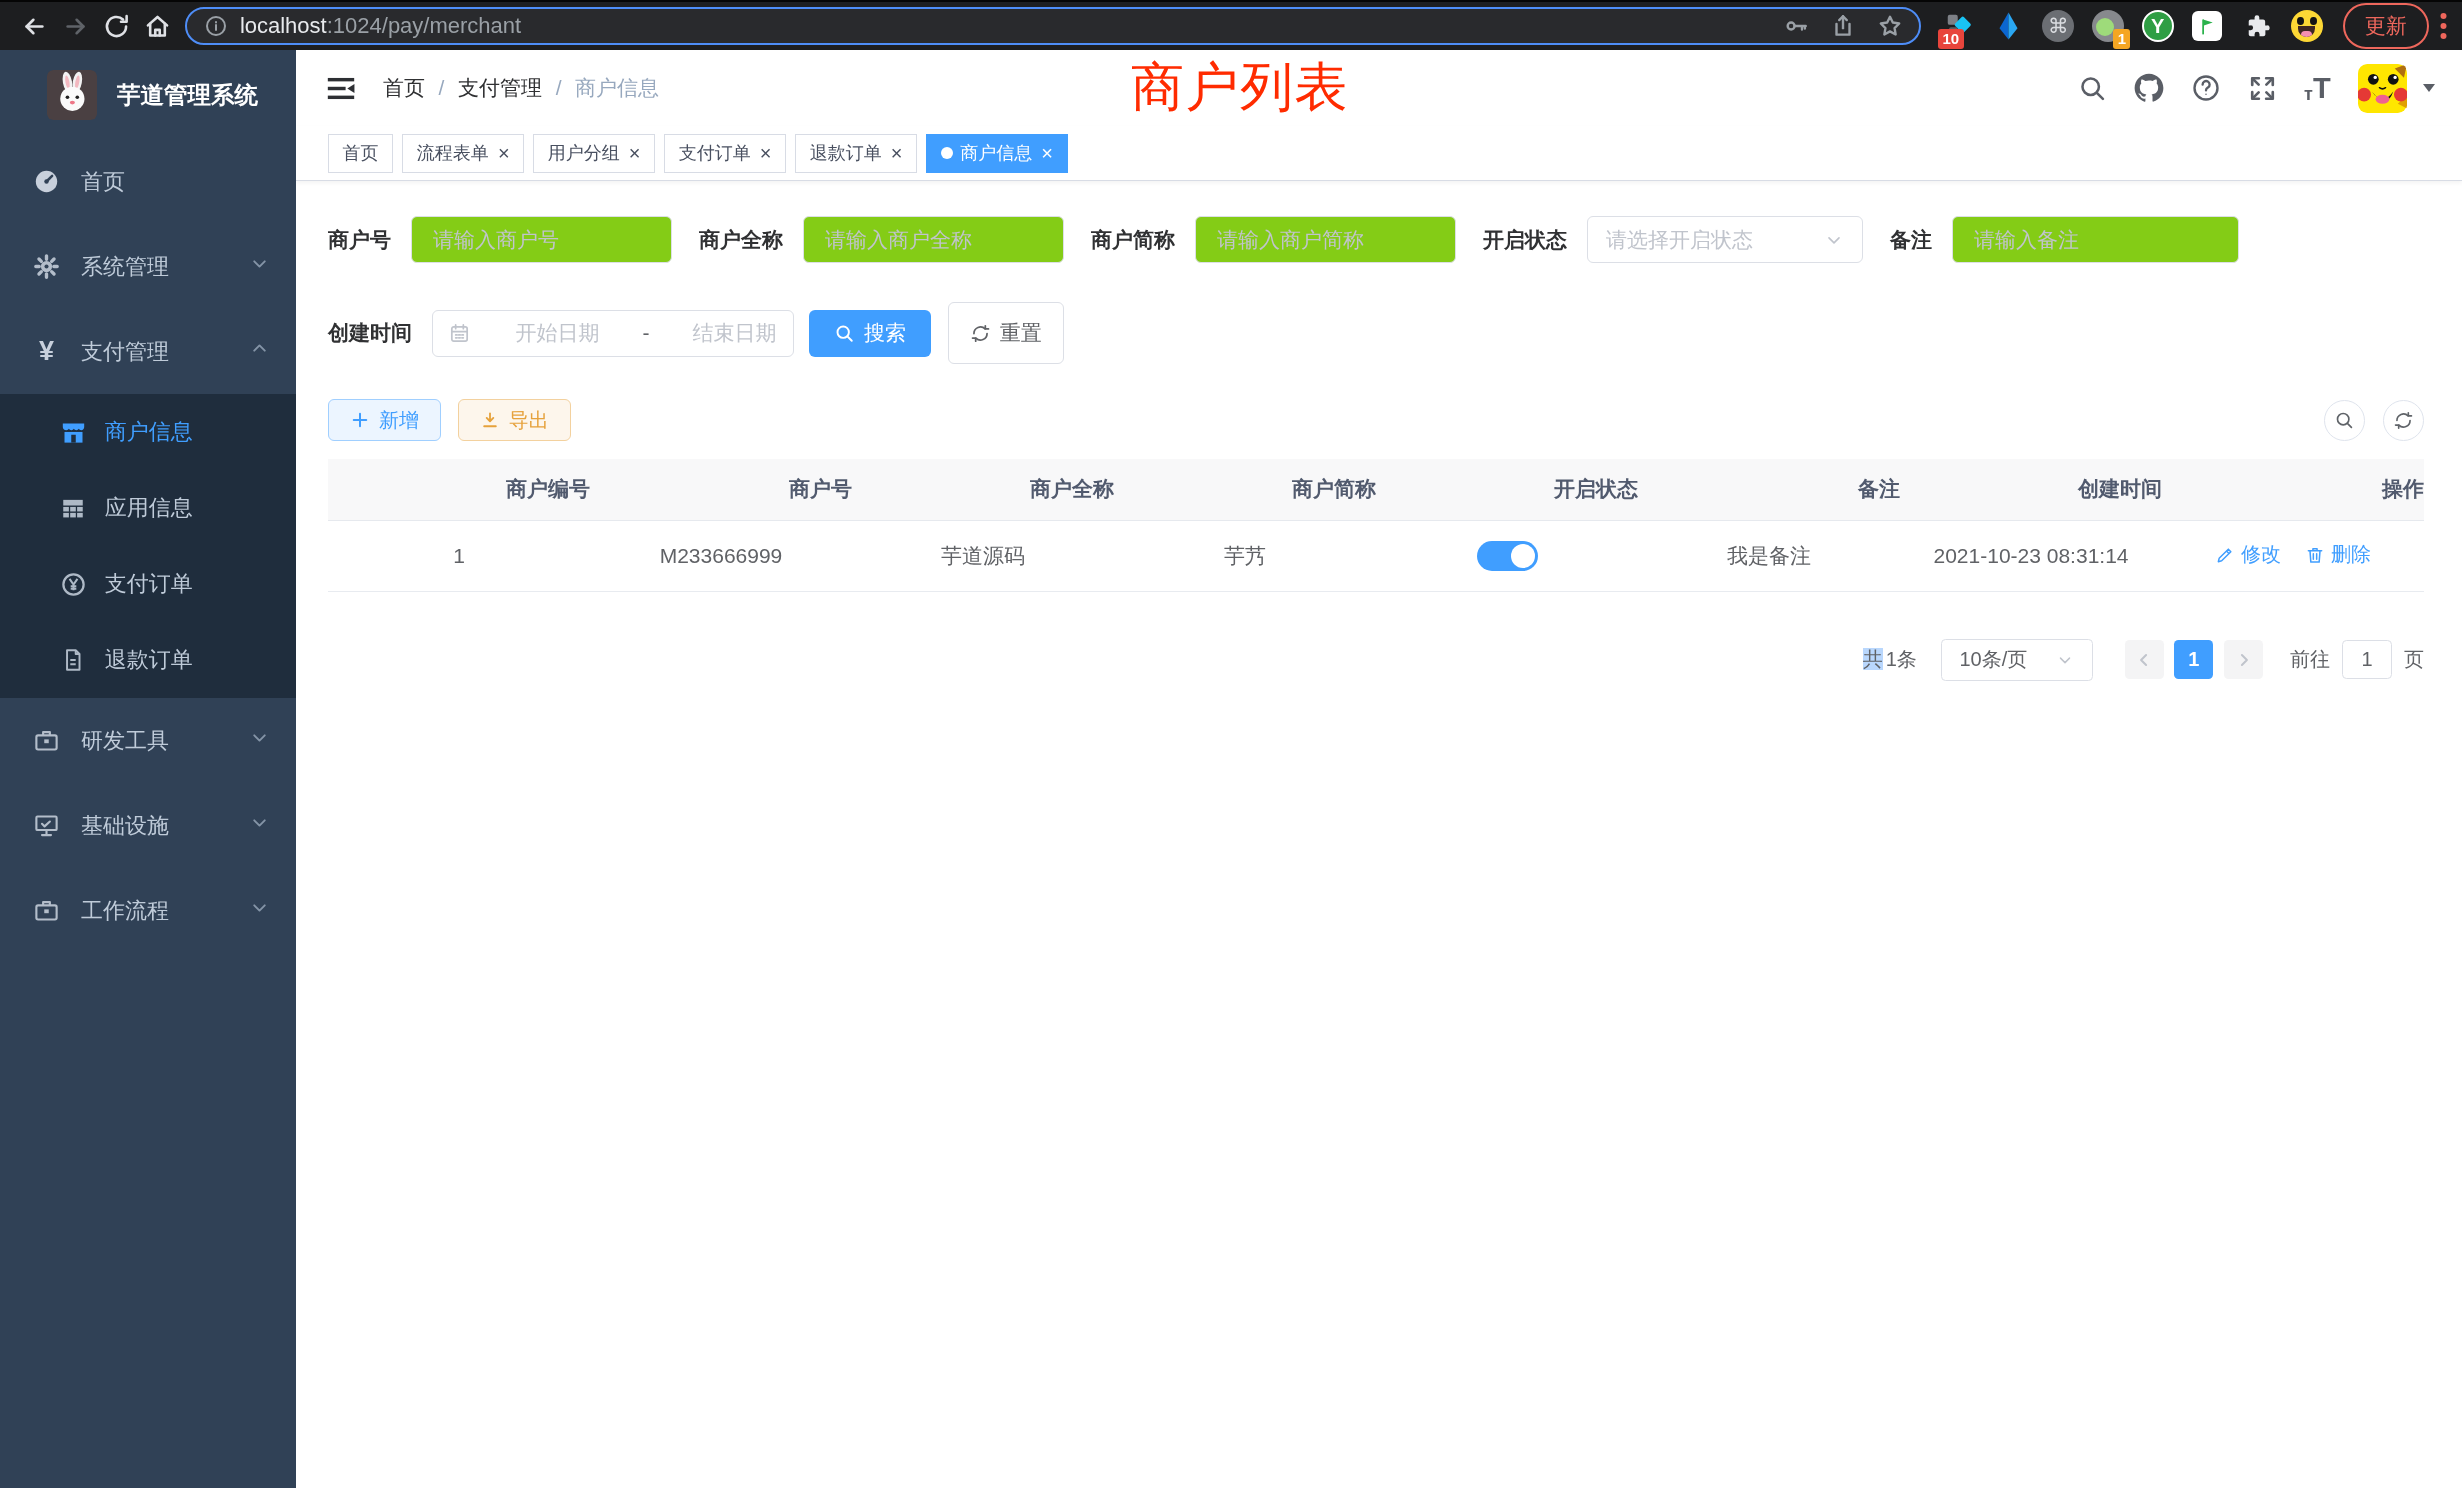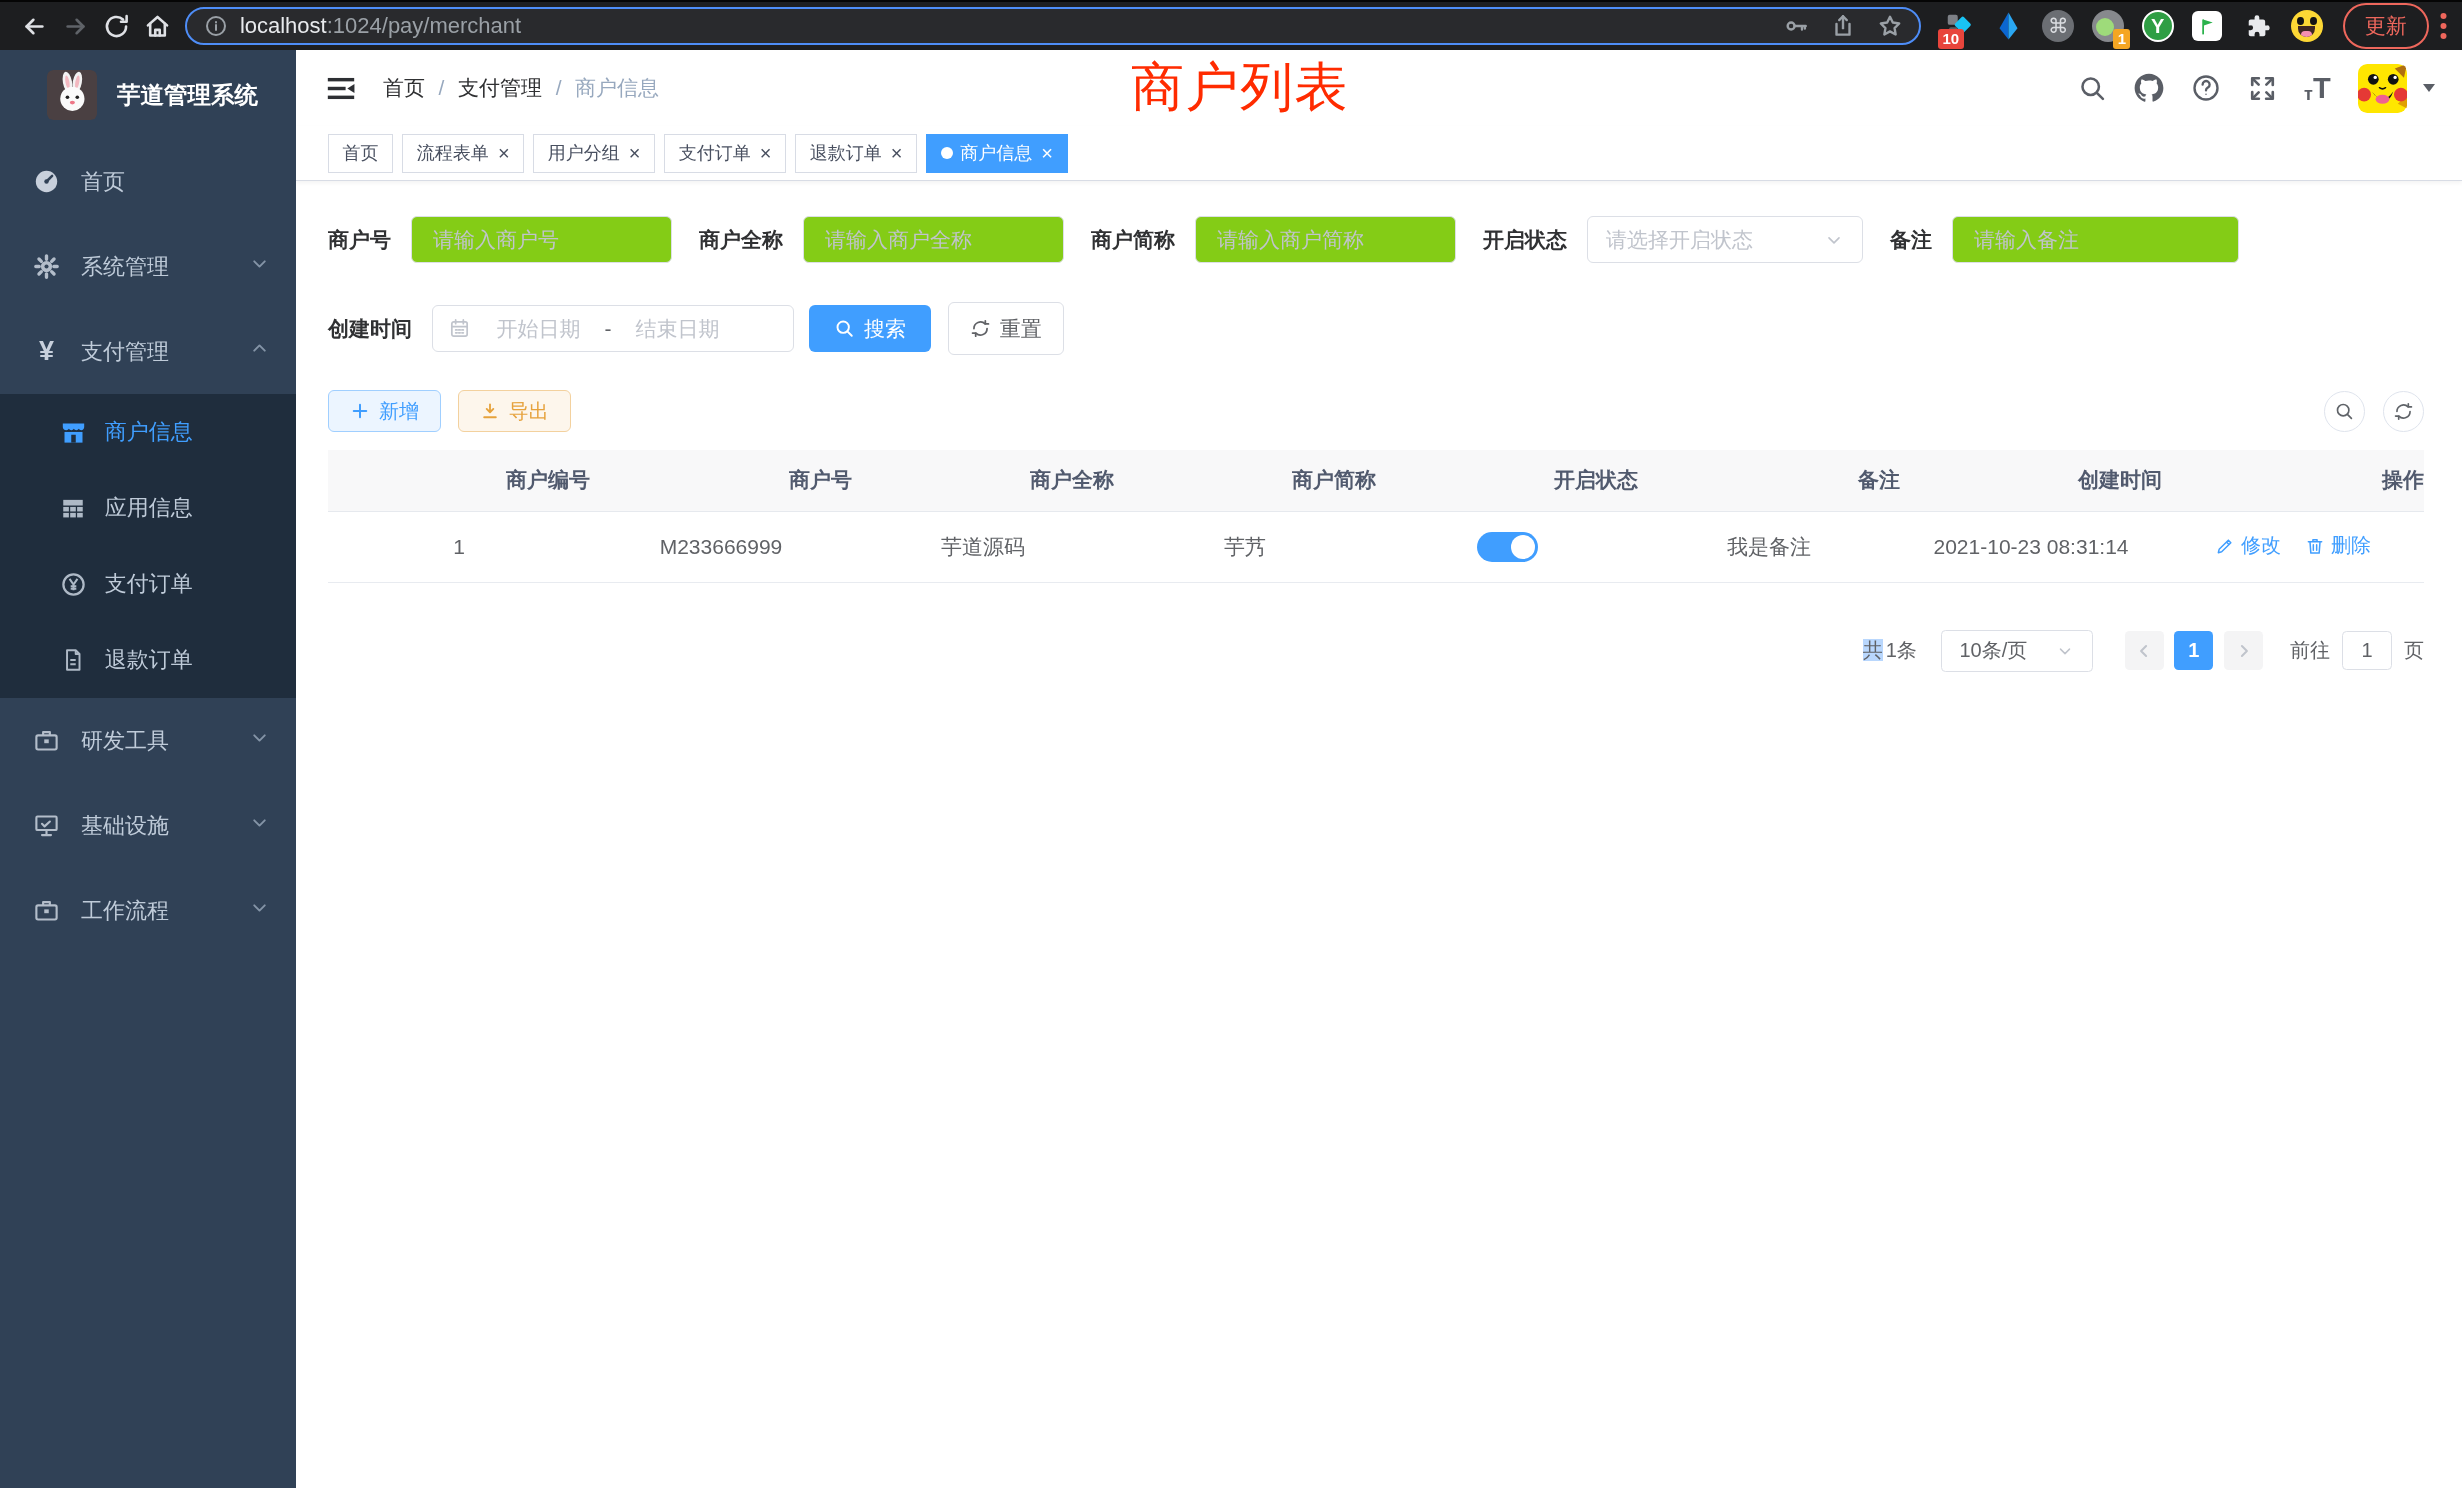--- a/index.html
+++ b/index.html
@@ -74,27 +74,27 @@
   .filters-row { display:flex; align-items:center; }
   .row1 { margin-top:35px; }
   .row2 { margin-top:39px; }
   .filter-item { display:flex; align-items:center; margin-right:27px; }
   .f-label { font-size:21px; font-weight:700; color:#303133; margin-right:20px; white-space:nowrap; }
   .f-text { width:261px; height:47px; border:1.5px solid #dcdfe6; border-radius:6px; padding:0 21px; font-size:21px; color:#606266; background:#84cc16; outline:none; font-family:"Liberation Sans",sans-serif; }
   .f-text.wide { width:287px; }
   ::placeholder { color:#c0c4cc; opacity:1; }
   .f-select { width:276px; height:47px; border:1.5px solid #dcdfe6; border-radius:6px; display:flex; align-items:center; justify-content:space-between; padding:0 18px; color:#c0c4cc; font-size:21px; background:#fff; cursor:pointer; }
   .f-select .sel-caret { color:#c0c4cc; display:flex; }
-  .date-range { width:362px; height:47px; border:1.5px solid #dcdfe6; border-radius:6px; display:flex; align-items:center; padding:0 15px; background:#fff; gap:3px; }
+  .date-range { width:362px; height:47px; border:1.5px solid #dcdfe6; border-radius:6px; display:flex; align-items:center; padding:0 15px; background:#fff; gap:22px; }
   .date-range .cal { color:#c0c4cc; display:flex; flex:0 0 auto; margin-right:4.5px; }
   .date-input { border:none; outline:none; width:120px; font-size:21px; color:#606266; text-align:center; background:transparent; font-family:"Liberation Sans",sans-serif; }
   .range-sep { color:#606266; font-size:21px; padding:0 3px; }
   .btn { display:inline-flex; align-items:center; justify-content:center; gap:9px; border-radius:6px; cursor:pointer; white-space:nowrap; border:1.5px solid transparent; }
   .btn-search { height:47px; background:#409eff; color:#fff; padding:0 24px; font-size:21px; margin-left:15px; }
-  .btn-reset { height:53px; background:#fff; color:#606266; border-color:#dcdfe6; padding:0 21px; font-size:21px; margin-left:16.7px; }
+  .btn-reset { height:62px; background:#fff; color:#606266; border-color:#dcdfe6; padding:0 21px; font-size:21px; margin-left:16.7px; }
   .toolbar { display:flex; align-items:center; margin-top:35px; }
   .btn-add { height:42px; background:#ecf5ff; border-color:#a0cfff; color:#409eff; padding:0 21px; font-size:20px; }
   .btn-export { height:42px; background:#fdf6ec; border-color:#f3d19e; color:#e6a23c; padding:0 21px; font-size:20px; margin-left:16.7px; }
   .toolbar-right { margin-left:auto; display:flex; gap:18px; }
   .circle-btn { width:41px; height:41px; border-radius:50%; border:1.5px solid #dfe4ed; background:#fff; color:#5f6368; display:flex; align-items:center; justify-content:center; cursor:pointer; }
 
   table.grid { margin-top:18px; width:100%; border-collapse:collapse; table-layout:fixed; }
   table.grid th { background:#f8f8f9; color:#515a6e; font-weight:700; font-size:21px; height:61px; border-bottom:1.5px solid #e6e9ee; text-align:right; }
   table.grid td { height:71px; text-align:center; font-size:21px; color:#606266; border-bottom:1.5px solid #e8ebf0; background:#fff; }
   .toggle { display:inline-block; width:61px; height:30px; border-radius:15px; background:#409eff; position:relative; vertical-align:middle; cursor:pointer; }

